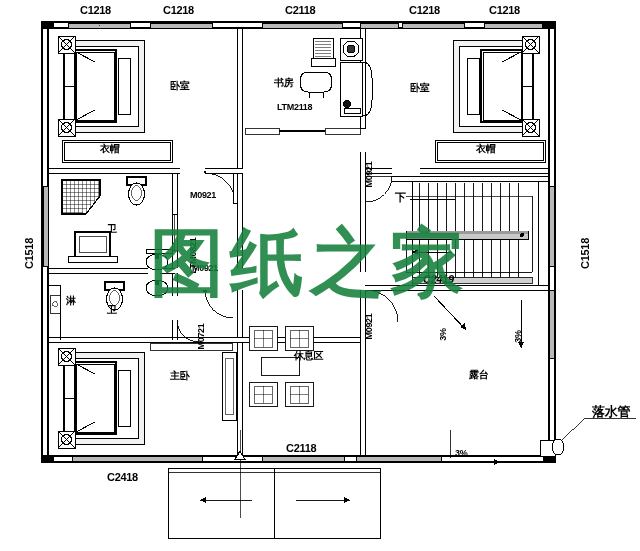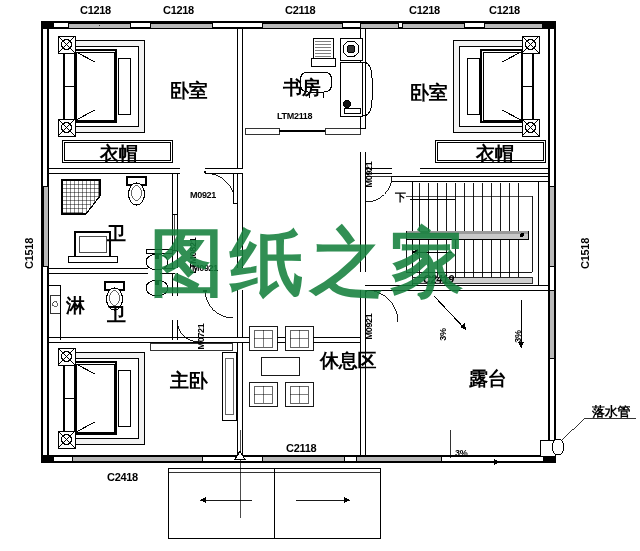--- a/index.html
+++ b/index.html
@@ -9,21 +9,21 @@
     -webkit-font-smoothing:none;
   }
   #plan{position:absolute;left:0;top:0;width:640px;height:551px;}
   .lbl{
     position:absolute;font-weight:bold;color:#000;white-space:nowrap;
     font-family:"Liberation Sans","DejaVu Sans",sans-serif;
     letter-spacing:-0.3px;line-height:1;
   }
   .win-lbl{font-size:11px;}
   .door-lbl{font-size:9px;}
-  .room-lbl{font-size:19px;}
+  .room-lbl{font-size:10px;}
   .small-lbl{font-size:9px;}
   .rot90{transform:rotate(-90deg);}
   .wm{
     position:absolute;color:#15803d;font-weight:bold;
     font-family:"DejaVu Sans","Liberation Sans",sans-serif;
     opacity:0.88;pointer-events:none;
   }
   #watermark{
     left:150px;top:225px;font-size:74px;letter-spacing:6px;
     line-height:1;white-space:nowrap;
@@ -457,49 +457,49 @@
 
     <g stroke-width="0.7">
       <line x1="99" y1="25" x2="99" y2="26"></line>
       <line x1="42" y1="446" x2="555" y2="446" stroke="none"></line>
     </g>
 
   </g>
 </svg>
 
 <div class="lbl room-lbl" style="left:170px;top:81px;">卧室</div>
-<div class="lbl room-lbl" style="left:283px;top:78px;">书房</div>
+<div class="lbl room-lbl" style="left:274px;top:78px;">书房</div>
 <div class="lbl room-lbl" style="left:410px;top:83px;">卧室</div>
 <div class="lbl room-lbl" style="left:100px;top:144px;">衣帽</div>
 <div class="lbl room-lbl" style="left:476px;top:144px;">衣帽</div>
 <div class="lbl room-lbl" style="left:107px;top:224px;">卫</div>
 <div class="lbl room-lbl" style="left:107px;top:305px;">卫</div>
 <div class="lbl room-lbl" style="left:66px;top:296px;">淋</div>
 <div class="lbl room-lbl" style="left:170px;top:371px;text-align:center;">主卧</div>
-<div class="lbl room-lbl" style="left:320px;top:351px;">休息区</div>
+<div class="lbl room-lbl" style="left:294px;top:351px;">休息区</div>
 <div class="lbl room-lbl" style="left:469px;top:371px;font-family:Liberation Mono, monospace;">露台</div>
 
 <div class="lbl win-lbl" style="left:80px;top:5px;">C1218</div>
 <div class="lbl win-lbl" style="left:163px;top:5px;">C1218</div>
 <div class="lbl win-lbl" style="left:285px;top:5px;">C2118</div>
 <div class="lbl win-lbl" style="left:409px;top:5px;">C1218</div>
 <div class="lbl win-lbl" style="left:489px;top:5px;">C1218</div>
 <div class="lbl win-lbl rot90" style="left:14px;top:248px;">C1518</div>
 <div class="lbl win-lbl rot90" style="left:570px;top:248px;">C1518</div>
 <div class="lbl win-lbl" style="left:423px;top:274px;font-style:italic;">C2419</div>
 <div class="lbl win-lbl" style="left:107px;top:472px;">C2418</div>
 <div class="lbl win-lbl" style="left:286px;top:443px;">C2118</div>
 
 <div class="lbl door-lbl" style="left:190px;top:191px;">M0921</div>
 <div class="lbl door-lbl rot90" style="left:356px;top:170px;">M0921</div>
 <div class="lbl door-lbl rot90" style="left:176px;top:251px;">LTM0821</div>
 <div class="lbl door-lbl" style="left:192px;top:264px;">M0921</div>
 <div class="lbl door-lbl rot90" style="left:188px;top:332px;">M0721</div>
 <div class="lbl door-lbl rot90" style="left:356px;top:322px;">M0921</div>
-<div class="lbl door-lbl" style="left:277px;top:112px;">LTM2118</div>
+<div class="lbl door-lbl" style="left:277px;top:103px;">LTM2118</div>
 
 <div class="lbl small-lbl" style="left:395px;top:192px;font-size:11px;">下</div>
 <div class="lbl small-lbl" style="left:455px;top:449px;">3%</div>
 <div class="lbl small-lbl rot90" style="left:437px;top:330px;">3%</div>
 <div class="lbl small-lbl rot90" style="left:512px;top:332px;">3%</div>
 <div class="lbl" style="left:592px;top:405px;font-size:13px;">落水管</div>
 
 <div class="wm" id="watermark">图纸之家</div>
 
 </body></html>

